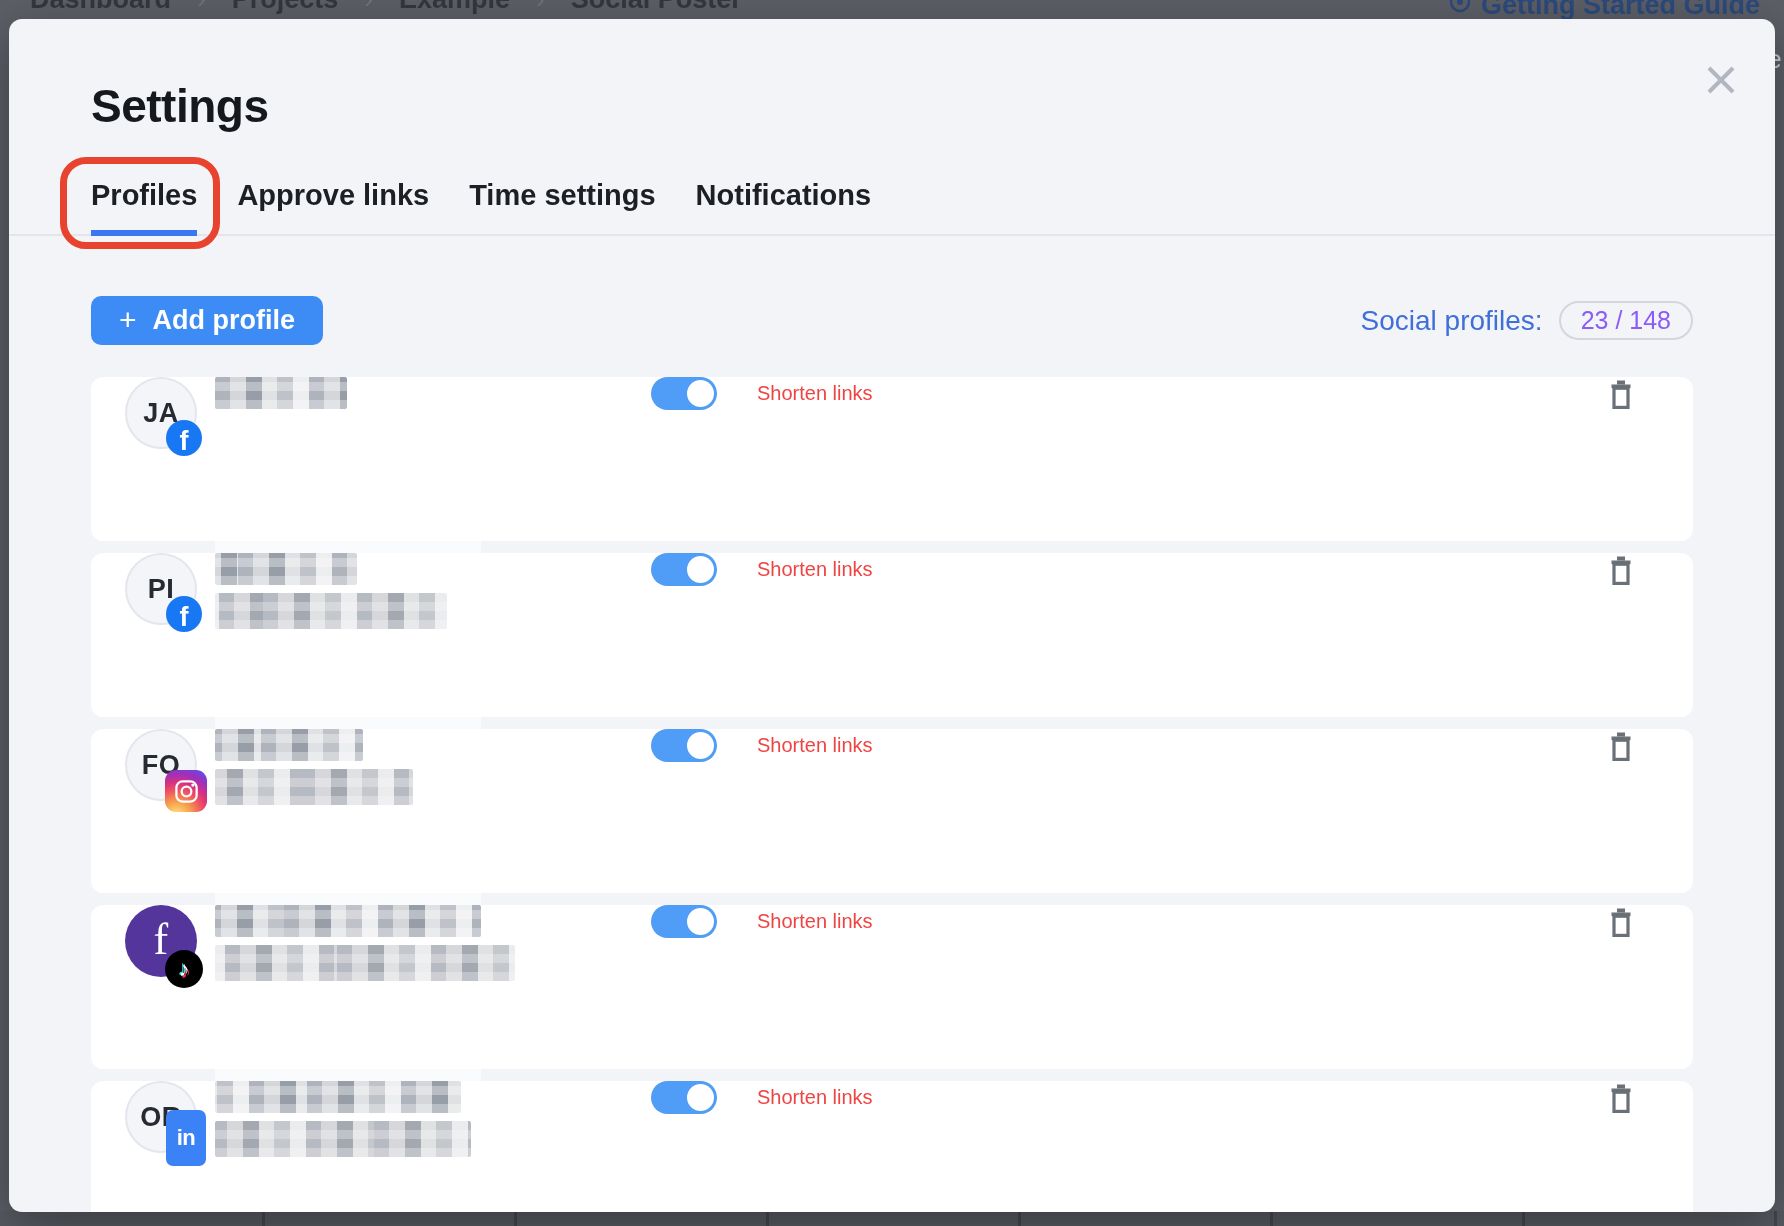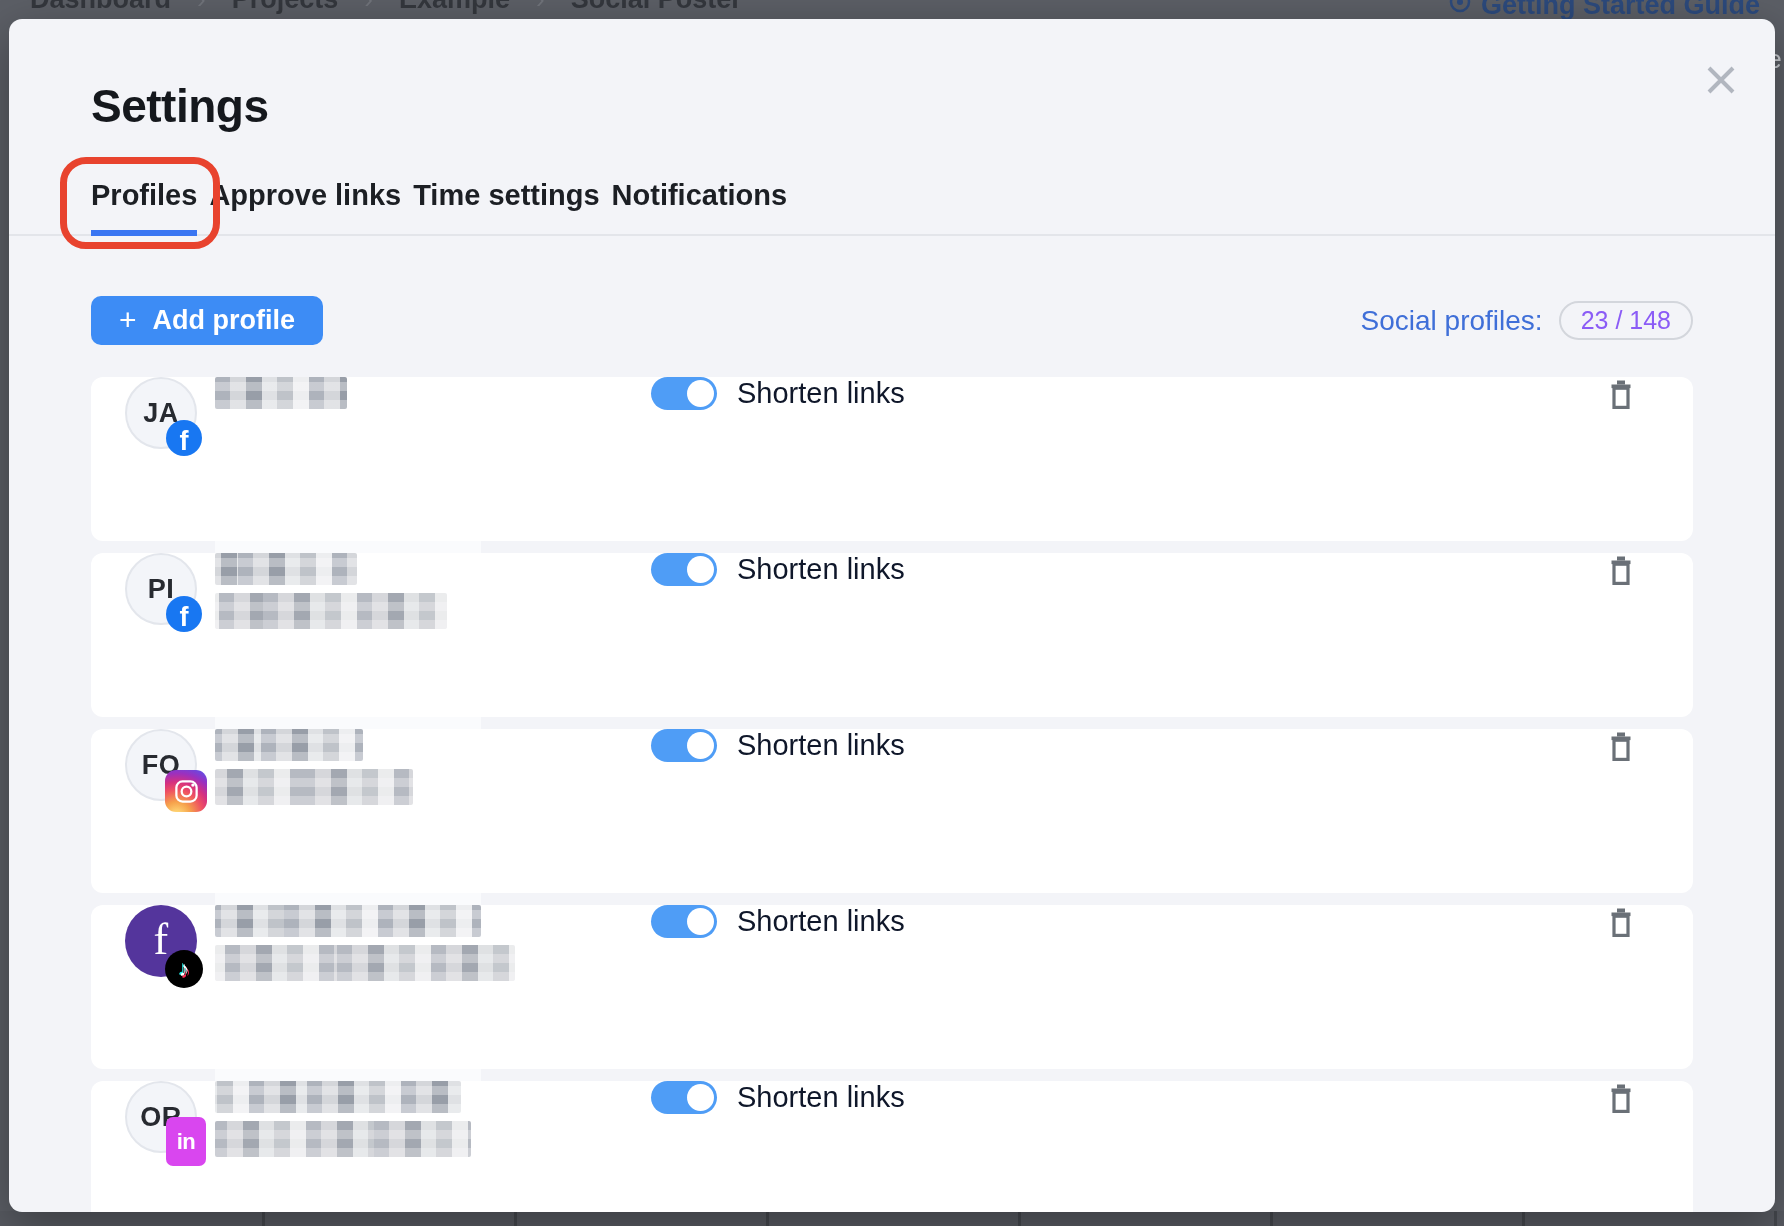--- a/index.html
+++ b/index.html
@@ -19,21 +19,21 @@
          background-position:13px 0;z-index:1;}
 
   
   .modal{position:absolute;left:9px;top:19px;width:1766px;height:1193px;background:#f3f4f8;
          border-radius:13px;z-index:5;overflow:hidden;box-shadow:0 14px 50px rgba(0,0,0,.35);
          padding:0 82px;}
   .close-btn{position:absolute;top:40px;right:32px;width:44px;height:44px;border:none;background:transparent;
          cursor:pointer;padding:0;}
   .modal-title{margin:60px 0 0 0;font-size:46px;font-weight:700;color:#15181d;letter-spacing:-.5px;}
 
-  .tabbar{display:flex;gap:12px;margin:46px -82px 0 -82px;padding:0 82px;
+  .tabbar{display:flex;gap:40px;margin:46px -82px 0 -82px;padding:0 82px;
           border-bottom:2px solid #e3e5ea;position:relative;}
   .tab{font-size:29px;font-weight:600;color:#1c1f24;padding:0 0 22px 0;cursor:pointer;position:relative;white-space:nowrap;}
   .tab.active::after{content:"";position:absolute;left:0;right:0;bottom:-2px;height:6px;background:#3a76f2;}
   .annotation-ring{position:absolute;left:51px;top:138px;width:160px;height:92px;border:7px solid #e8432e;
           border-radius:26px;pointer-events:none;z-index:8;}
 
   .toolbar{margin-top:60px;display:flex;align-items:center;justify-content:space-between;}
   .add-profile{display:flex;align-items:center;gap:16px;background:#3d8cf5;color:#fff;border:none;
           border-radius:10px;height:49px;padding:0 28px;font-size:27px;font-weight:700;cursor:pointer;
           font-family:inherit;}
@@ -55,37 +55,37 @@
           color:#272a30;letter-spacing:.5px;}
   .avatar-circle.brand-purple{background:#54359c;border:none;color:#fff;font-weight:400;font-size:44px;
           font-family:"Liberation Serif","DejaVu Serif",serif;padding-bottom:4px;}
   .badge{position:absolute;display:flex;align-items:center;justify-content:center;color:#fff;}
   .badge.facebook{right:-5px;bottom:-7px;width:36px;height:36px;border-radius:50%;background:#1877f2;
           font-size:27px;font-weight:700;padding-top:7px;}
   .badge.instagram{right:-10px;bottom:-11px;width:42px;height:42px;border-radius:11px;
           background:radial-gradient(circle at 28% 110%, #fed373 8%, #f6a14b 26%, #ee4f63 48%, #d5307f 62%, #9b30bf 78%, #5b4fe9 96%);}
   .badge.tiktok{right:-6px;bottom:-11px;width:38px;height:38px;border-radius:50%;background:#000;
           font-size:21px;text-shadow:-1.5px -1.5px 0 #25f4ee,1.5px 1.5px 0 #fe2c55;}
-  .badge.linkedin{right:-9px;bottom:-13px;width:40px;height:49px;border-radius:7px;background:#d946ef;
+  .badge.linkedin{right:-9px;bottom:-13px;width:40px;height:56px;border-radius:7px;background:#3b82f6;
           font-size:22px;font-weight:700;letter-spacing:-.5px;}
 
   .name-col{width:436px;flex:none;margin-left:18px;display:flex;flex-direction:column;justify-content:center;gap:8px;}
   .mosaic{border-radius:2px;filter:blur(.3px);
     background-image:
       repeating-linear-gradient(0deg, rgba(255,255,255,.32) 0 9px, rgba(255,255,255,0) 9px 18px),
       repeating-linear-gradient(90deg,#aeb3bc 0 15px,#d4d6da 15px 31px,#989ea8 31px 47px,#dfe1e4 47px 62px,#bfc3c9 62px 78px,#edeef0 78px 94px);}
   .name-line{height:32px;}
   .handle-line{height:36px;filter:blur(.3px) contrast(.75) brightness(1.12);}
 
   .toggle-group{display:flex;align-items:center;}
   .toggle{width:66px;height:33px;border-radius:17px;background:#cfd3da;position:relative;cursor:pointer;flex:none;}
   .toggle.on{background:#4f9df6;}
   .toggle .knob{position:absolute;top:3px;left:3px;width:27px;height:27px;border-radius:50%;background:#fff;}
   .toggle.on .knob{left:auto;right:3px;}
-  .toggle-label{font-size:29px;color:#0f172a;margin-left:20px;}
+  .toggle-label{font-size:20px;color:#ef4444;margin-left:40px;}
 
   .trash-btn{margin-left:auto;border:none;background:transparent;cursor:pointer;padding:2px;display:flex;}
 </style>
 </head>
 <body>
 
 <div class="stage">
 
   <div class="crumbs">
       <span class="crumb">Dashboard</span>

